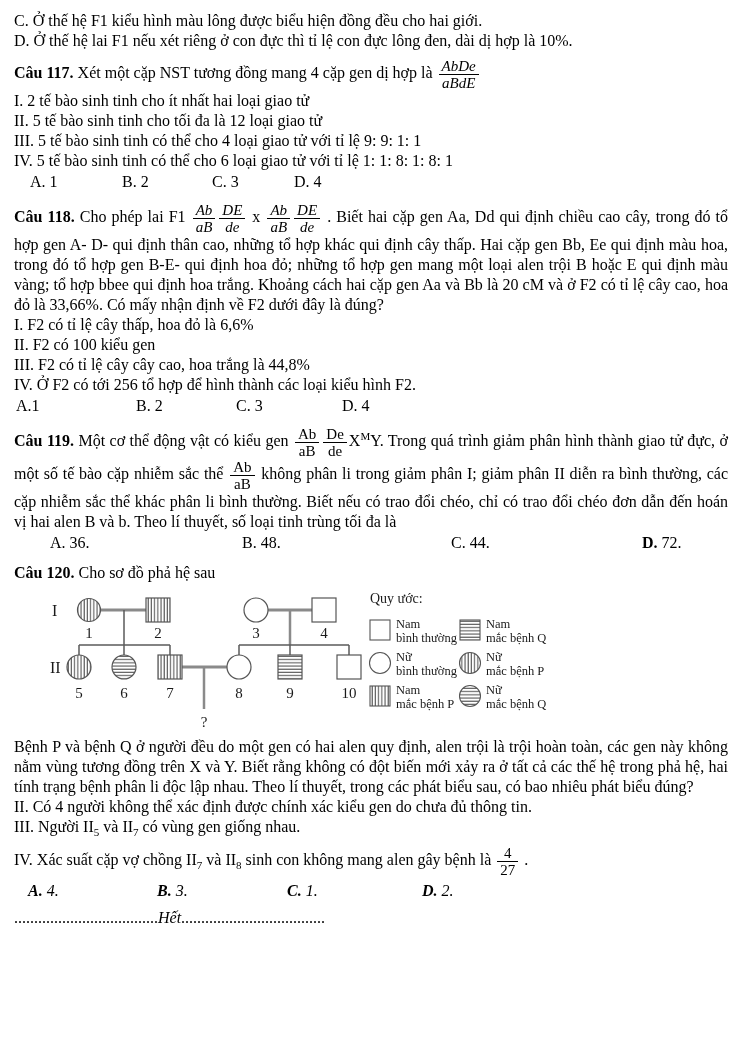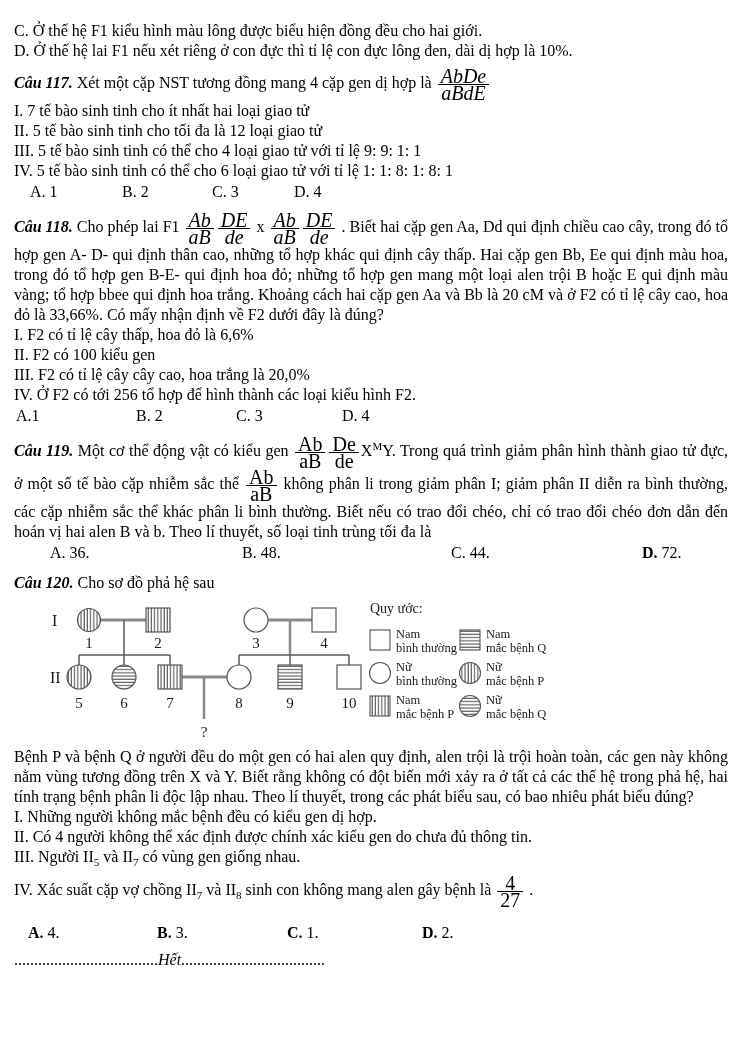--- a/index.html
+++ b/index.html
@@ -1,24 +1,24 @@
 <!DOCTYPE html>
 <html><head>
 <meta charset="utf-8">
 <style>
   html,body{margin:0;padding:0;background:#ffffff;}
   body{width:740px;height:1040px;overflow:hidden;color:#000;
        font-family:"Liberation Serif","DejaVu Serif",serif;font-size:16px;}
-  .page{padding:21px 12px 0 14px;}
+  .page{padding:11px 12px 0 14px;}
   .line{line-height:20px;margin:0;}
   .para{line-height:20px;text-align:justify;margin:0;}
   .q{margin-top:7px;}
-  .qlabel{font-weight:bold;font-style:italic;}
+  .qlabel{font-weight:bold;}
   .frac{display:inline-block;vertical-align:middle;text-align:center;
-        font-size:20px;line-height:16px;padding:0 2px;}
+        font-size:15px;line-height:16px;padding:0 2px;}
   .frac .num{display:block;border-bottom:1px solid #000;padding:0 3px;}
   .frac .den{display:block;padding:0 3px;}
   .frac.it{font-style:italic;}
   sup,sub{font-size:11px;}
   .opts{position:relative;height:22px;margin-top:2px;}
   .opts .opt{position:absolute;top:0;white-space:nowrap;}
   .bl{font-weight:bold;}
   .pedigree-wrap{margin:2px 0 0 18px;}
   .footer{margin-top:4px;line-height:20px;}
   .footer .het{font-style:italic;}
@@ -29,39 +29,39 @@
 
 <div class="page">
 
   <div class="line">C. Ở thế hệ F1 kiểu hình màu lông được biểu hiện đồng đều cho hai giới.</div>
   <div class="line">D. Ở thế hệ lai F1 nếu xét riêng ở con đực thì tỉ lệ con đực lông đen, dài dị hợp là 10%.</div>
 
   <div class="q">
     <div class="para">
       <span class="qlabel">Câu 117.</span><span> Xét một cặp NST tương đồng mang 4 cặp gen dị hợp là </span><span class="frac it"><span class="num">AbDe</span><span class="den">aBdE</span></span>
     </div>
-    <div class="line">I. 7 tế bào sinh tinh cho ít nhất hai loại giao tử</div>
+    <div class="line">I. 2 tế bào sinh tinh cho ít nhất hai loại giao tử</div>
     <div class="line">II. 5 tế bào sinh tinh cho tối đa là 12 loại giao tử</div>
     <div class="line">III. 5 tế bào sinh tinh có thể cho 4 loại giao tử với tỉ lệ 9: 9: 1: 1</div>
     <div class="line">IV. 5 tế bào sinh tinh có thể cho 6 loại giao tử với tỉ lệ 1: 1: 8: 1: 8: 1</div>
     <div class="opts">
       <span class="opt" style="left:16px"><span>A.</span> <span>1</span></span>
       <span class="opt" style="left:108px"><span>B.</span> <span>2</span></span>
       <span class="opt" style="left:198px"><span>C.</span> <span>3</span></span>
       <span class="opt" style="left:280px"><span>D.</span> <span>4</span></span>
     </div>
   </div>
 
   <div class="q">
     <div class="para">
       <span class="qlabel">Câu 118.</span><span> Cho phép lai  F1 </span><span class="frac it"><span class="num">Ab</span><span class="den">aB</span></span><span class="frac it"><span class="num">DE</span><span class="den">de</span></span><span> x </span><span class="frac it"><span class="num">Ab</span><span class="den">aB</span></span><span class="frac it"><span class="num">DE</span><span class="den">de</span></span><span> . Biết hai cặp gen Aa, Dd qui định chiều cao cây, trong đó tổ hợp gen A- D- qui định thân cao, những tổ hợp khác qui định cây thấp. Hai cặp gen Bb, Ee qui định màu hoa, trong đó tổ hợp gen B-E- qui định hoa đỏ; những tổ hợp gen mang một loại alen trội B hoặc E qui định màu vàng; tổ hợp bbee qui định hoa trắng. Khoảng cách hai cặp gen Aa và Bb là 20 cM và ở F2 có tỉ lệ cây cao, hoa đỏ là 33,66%. Có mấy nhận định về F2 dưới đây là đúng?</span>
     </div>
     <div class="line">I. F2 có tỉ lệ cây thấp, hoa đỏ là 6,6%</div>
     <div class="line">II. F2 có 100 kiểu gen</div>
-    <div class="line">III. F2 có tỉ lệ cây cây cao, hoa trắng là 20,0%</div>
+    <div class="line">III. F2 có tỉ lệ cây cây cao, hoa trắng là 44,8%</div>
     <div class="line">IV. Ở F2 có tới 256 tổ hợp để hình thành các loại kiểu hình F2.</div>
     <div class="opts">
       <span class="opt" style="left:2px"><span>A.</span><span>1</span></span>
       <span class="opt" style="left:122px"><span>B.</span> <span>2</span></span>
       <span class="opt" style="left:222px"><span>C.</span> <span>3</span></span>
       <span class="opt" style="left:328px"><span>D.</span> <span>4</span></span>
     </div>
   </div>
 
   <div class="q">
@@ -163,29 +163,28 @@
         <text x="364" y="109" font-size="12.5">Nam</text>
         <text x="364" y="123" font-size="12.5">mắc bệnh P</text>
 
         <circle cx="438" cy="111" r="10.5" fill="url(#hstripe)" stroke="#555" stroke-width="1.1"></circle>
         <text x="454" y="109" font-size="12.5">Nữ</text>
         <text x="454" y="123" font-size="12.5">mắc bệnh Q</text>
       </svg>
     </div>
 
     <div class="para">Bệnh P và bệnh Q ở người đều do một gen có hai alen quy định, alen trội là trội hoàn toàn, các gen này không nằm vùng tương đồng trên X và Y. Biết rằng không có đột biến mới xảy ra ở tất cả các thế hệ trong phả hệ, hai tính trạng bệnh phân li độc lập nhau. Theo lí thuyết, trong các phát biểu sau, có bao nhiêu phát biểu đúng?</div>
-    <div class="line">I. Những người không mắc bệnh đều có kiểu gen dị hợp.</div>
     <div class="line">II. Có 4 người không thể xác định được chính xác kiểu gen do chưa đủ thông tin.</div>
     <div class="line">
       <span>III.  Người II</span><sub>5</sub><span> và II</span><sub>7</sub><span> có vùng gen giống nhau.</span>
     </div>
     <div class="line" style="margin-top:3px;">
       <span>IV. Xác suất cặp vợ chồng II</span><sub>7</sub><span> và II</span><sub>8</sub><span> sinh con không mang alen gây bệnh là </span><span class="frac"><span class="num">4</span><span class="den">27</span></span><span> .</span>
     </div>
-    <div class="opts" style="margin-top:16px;">
+    <div class="opts" style="margin-top:4px;font-style:italic;">
       <span class="opt" style="left:14px"><span class="bl">A.</span> <span>4.</span></span>
       <span class="opt" style="left:143px"><span class="bl">B.</span> <span>3.</span></span>
       <span class="opt" style="left:273px"><span class="bl">C.</span> <span>1.</span></span>
       <span class="opt" style="left:408px"><span class="bl">D.</span> <span>2.</span></span>
     </div>
   </div>
 
   <div class="footer">
     <span>....................................</span><span class="het">Hết</span><span>....................................</span>
   </div>

